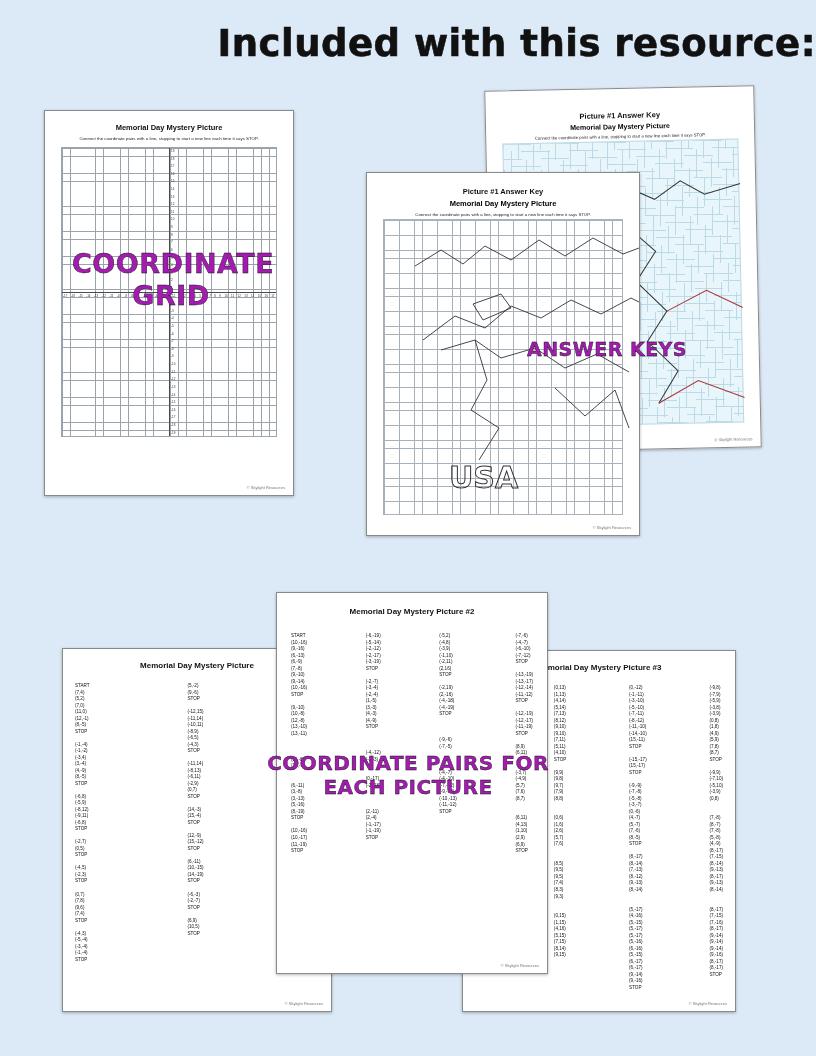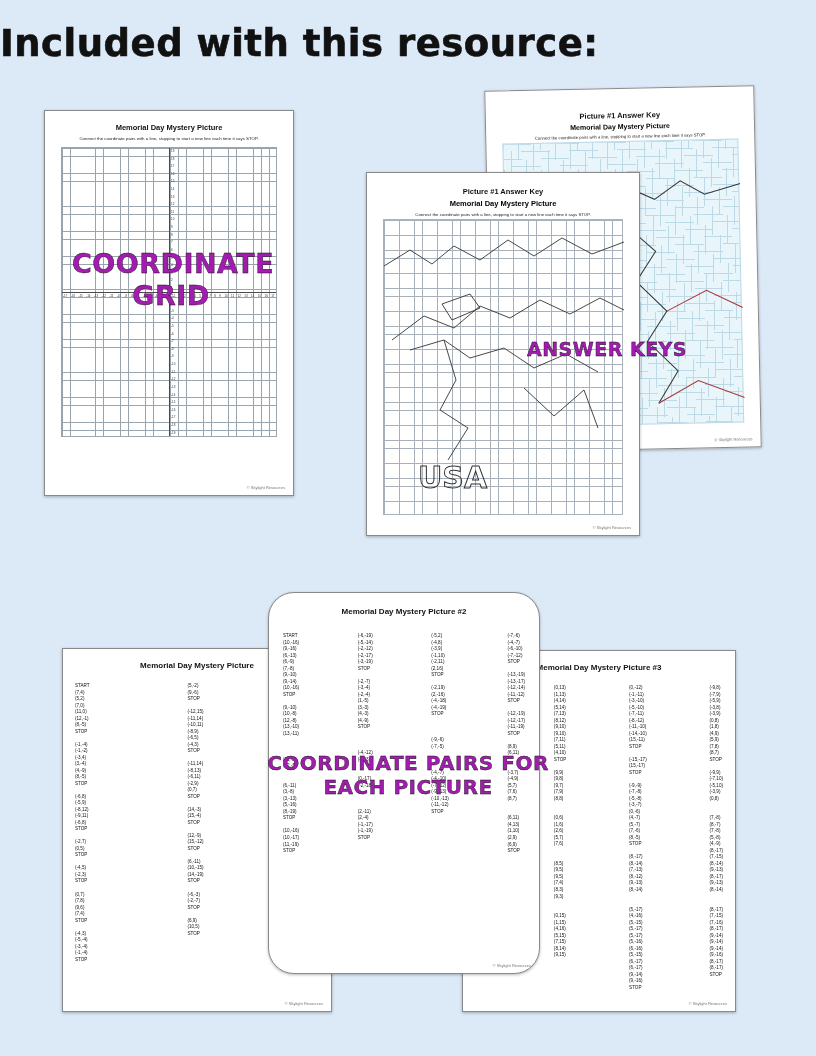--- a/index.html
+++ b/index.html
@@ -7,21 +7,21 @@
     width:816px;height:1056px;
     background:#dce9f7;
     font-family:"Liberation Sans", sans-serif;
     overflow:hidden;
     position:relative;
   }
   
   .main-title{
     position:absolute;
     top:22px;left:0;width:816px;
-    text-align:left;
+    text-align:right;
     font-family:"DejaVu Sans", sans-serif;
     font-weight:bold;
     font-size:37px;
     letter-spacing:0.5px;
     color:#111;
     -webkit-text-stroke:0.6px #111;
   }
 
   
   .sheet{
@@ -114,20 +114,21 @@
   #sheet-key-front .sheet-sub2{font-size:7.5px;text-align:center;font-weight:bold;margin-top:3px;}
   #sheet-key-front .sheet-sub{font-size:4.3px;margin-top:4px;}
   .key-grid-front{
     position:absolute;left:16px;top:46px;width:240px;height:296px;
     background:
       repeating-linear-gradient(to right, #a9b2ba 0 0.55px, transparent 0.55px 7.6px),
       repeating-linear-gradient(to bottom, #a9b2ba 0 0.55px, transparent 0.55px 7.6px),
       #fff;
     border:0.55px solid #a9b2ba;
     box-sizing:border-box;
+    padding-left:31px;
   }
 
   
   .list-sheet .sheet-title{font-size:8px;}
   .cols{
     position:absolute;
     display:flex;
     font-size:4.6px;
     line-height:1.42;
     color:#111;
@@ -135,21 +136,21 @@
   .col{white-space:pre;}
 
   #sheet-list1{left:62px;top:648px;width:268px;height:362px;}
   #sheet-list1 .sheet-title{margin-top:12px;}
   #sheet-list1 .cols{left:12px;top:34px;width:244px;justify-content:space-between;}
 
   #sheet-list3{left:462px;top:650px;width:272px;height:360px;}
   #sheet-list3 .sheet-title{margin-top:12px;}
   #sheet-list3 .cols{left:12px;top:34px;width:248px;justify-content:space-between;}
 
-  #sheet-list2{left:268px;top:592px;width:270px;height:380px;border-radius:26px;}
+  #sheet-list2{left:276px;top:592px;width:270px;height:380px;}
   #sheet-list2 .sheet-title{margin-top:14px;}
   #sheet-list2 .cols{left:14px;top:40px;width:242px;justify-content:space-between;}
 
   
   #label-grid{left:72px;top:248px;width:198px;font-size:27px;}
   #label-keys{left:500px;top:338px;width:214px;font-size:19px;}
   #label-pairs{left:232px;top:752px;width:352px;font-size:20px;}
 </style>
 </head>
 <body>

